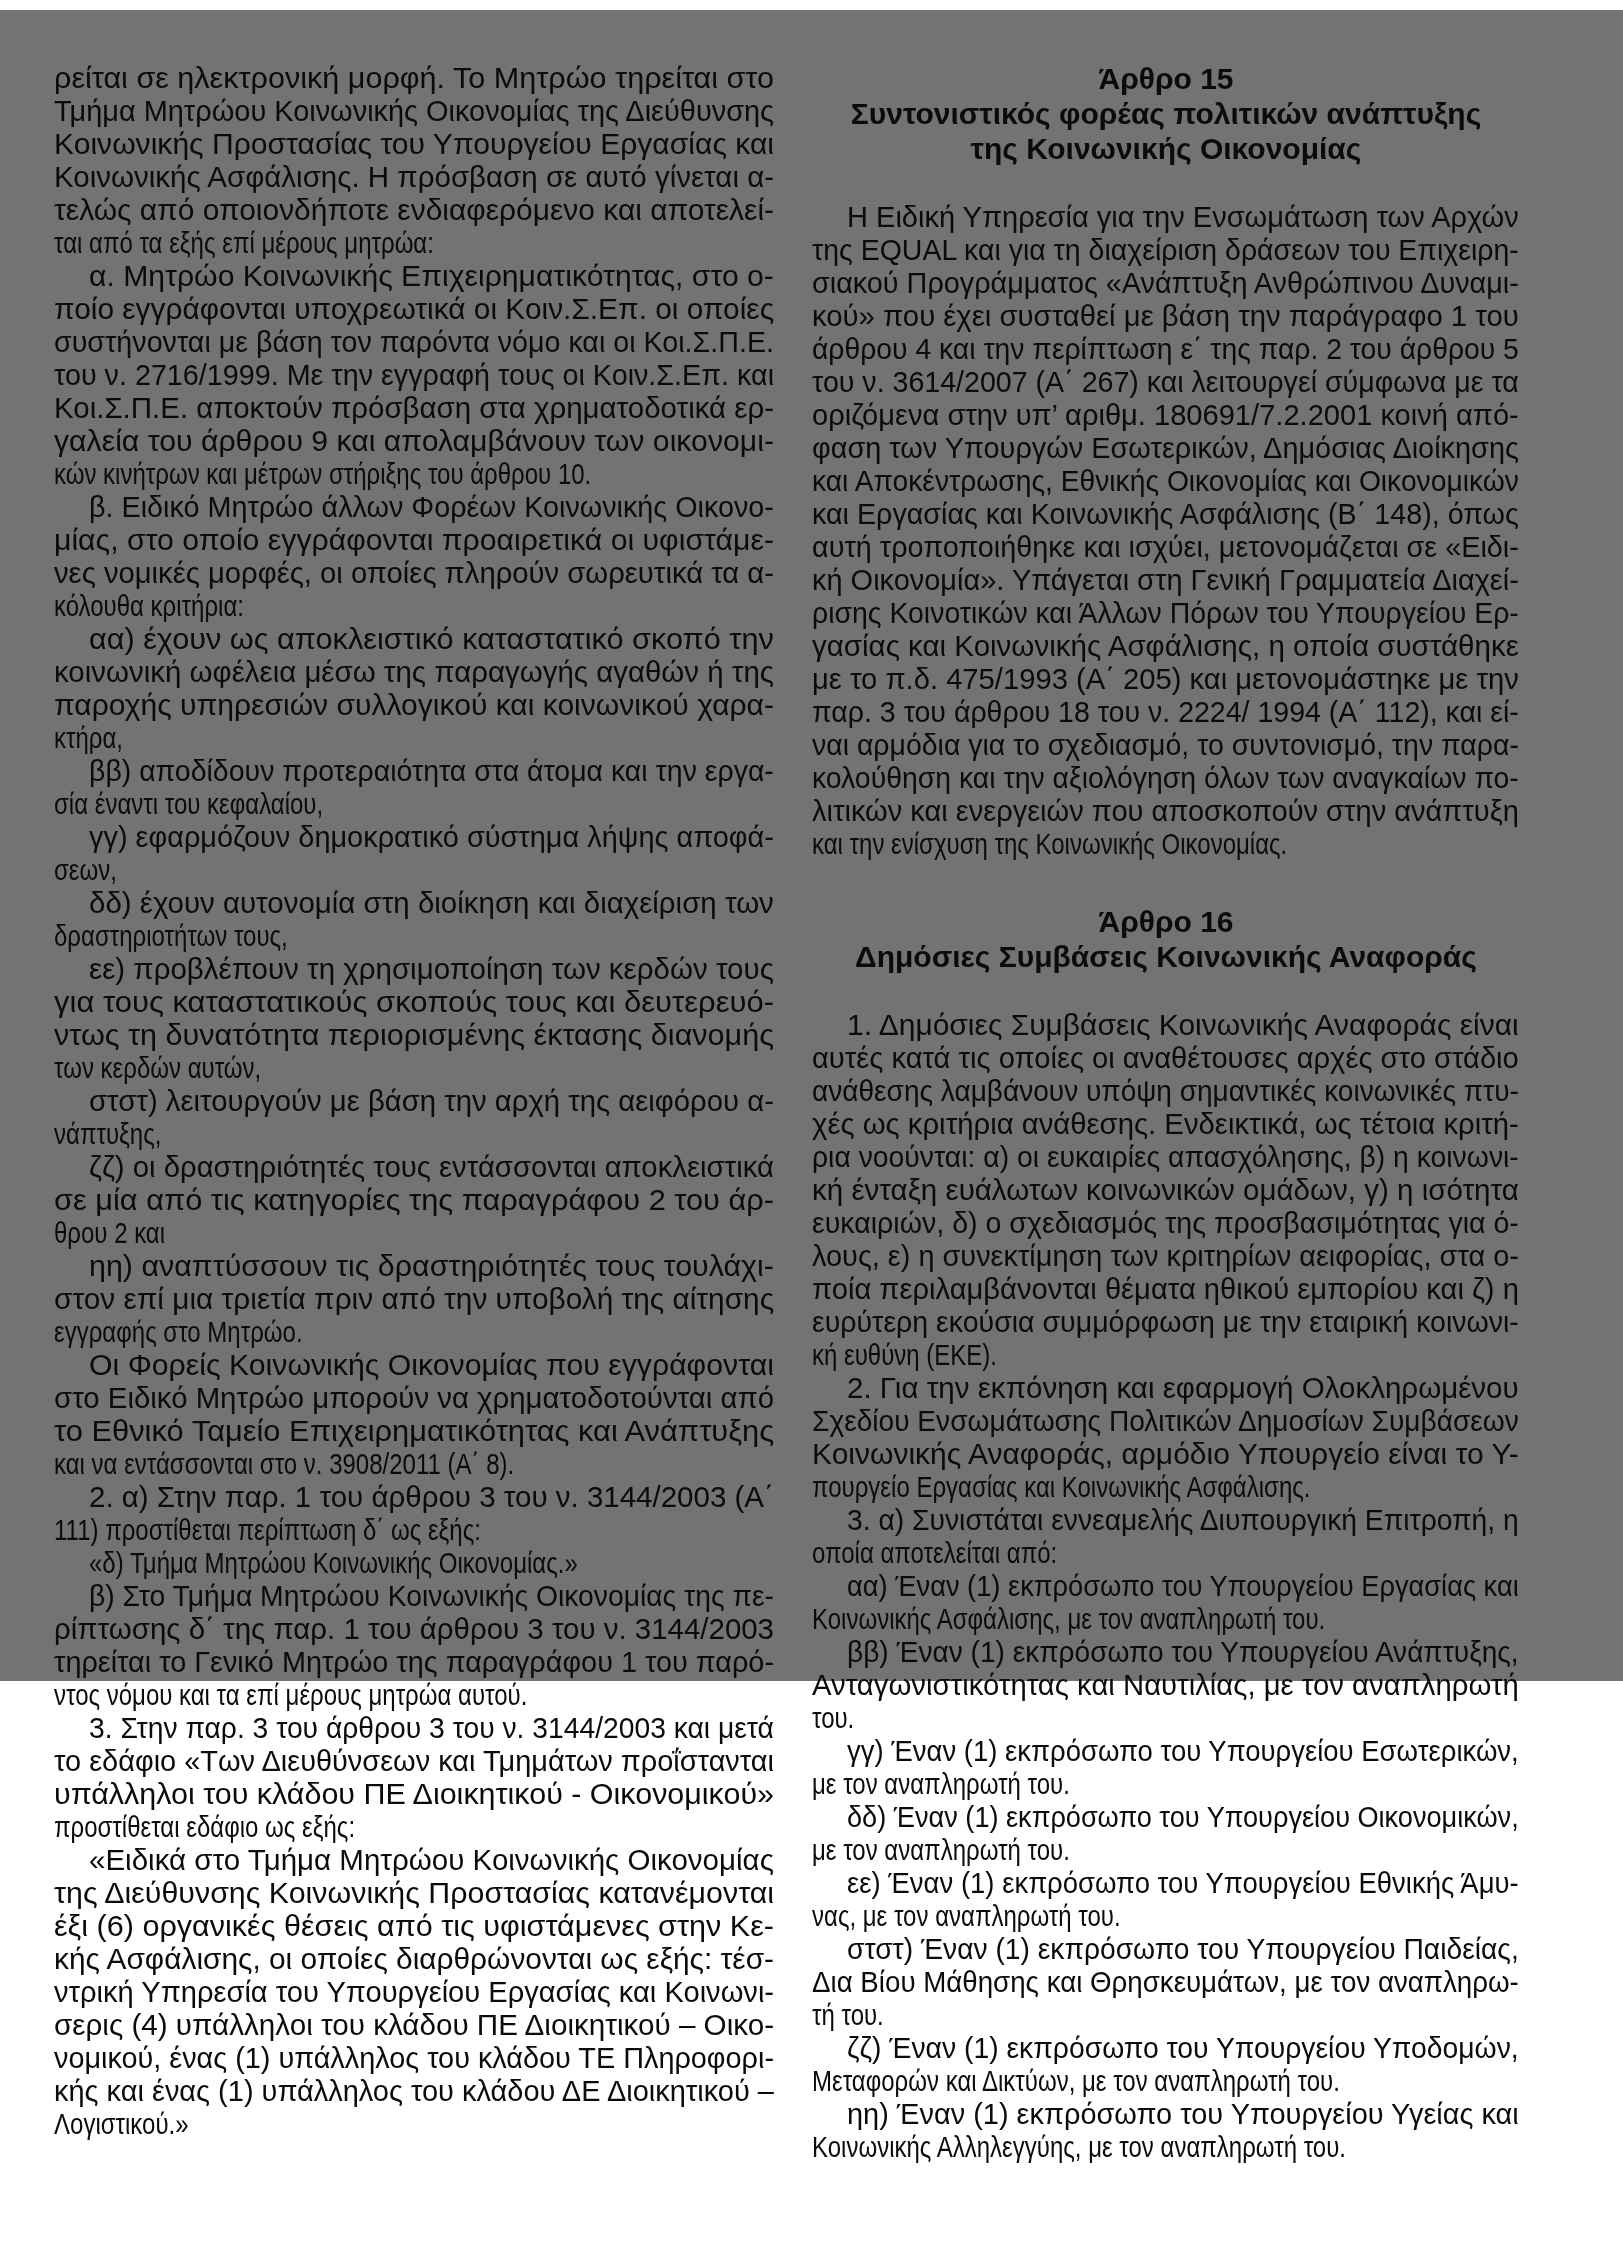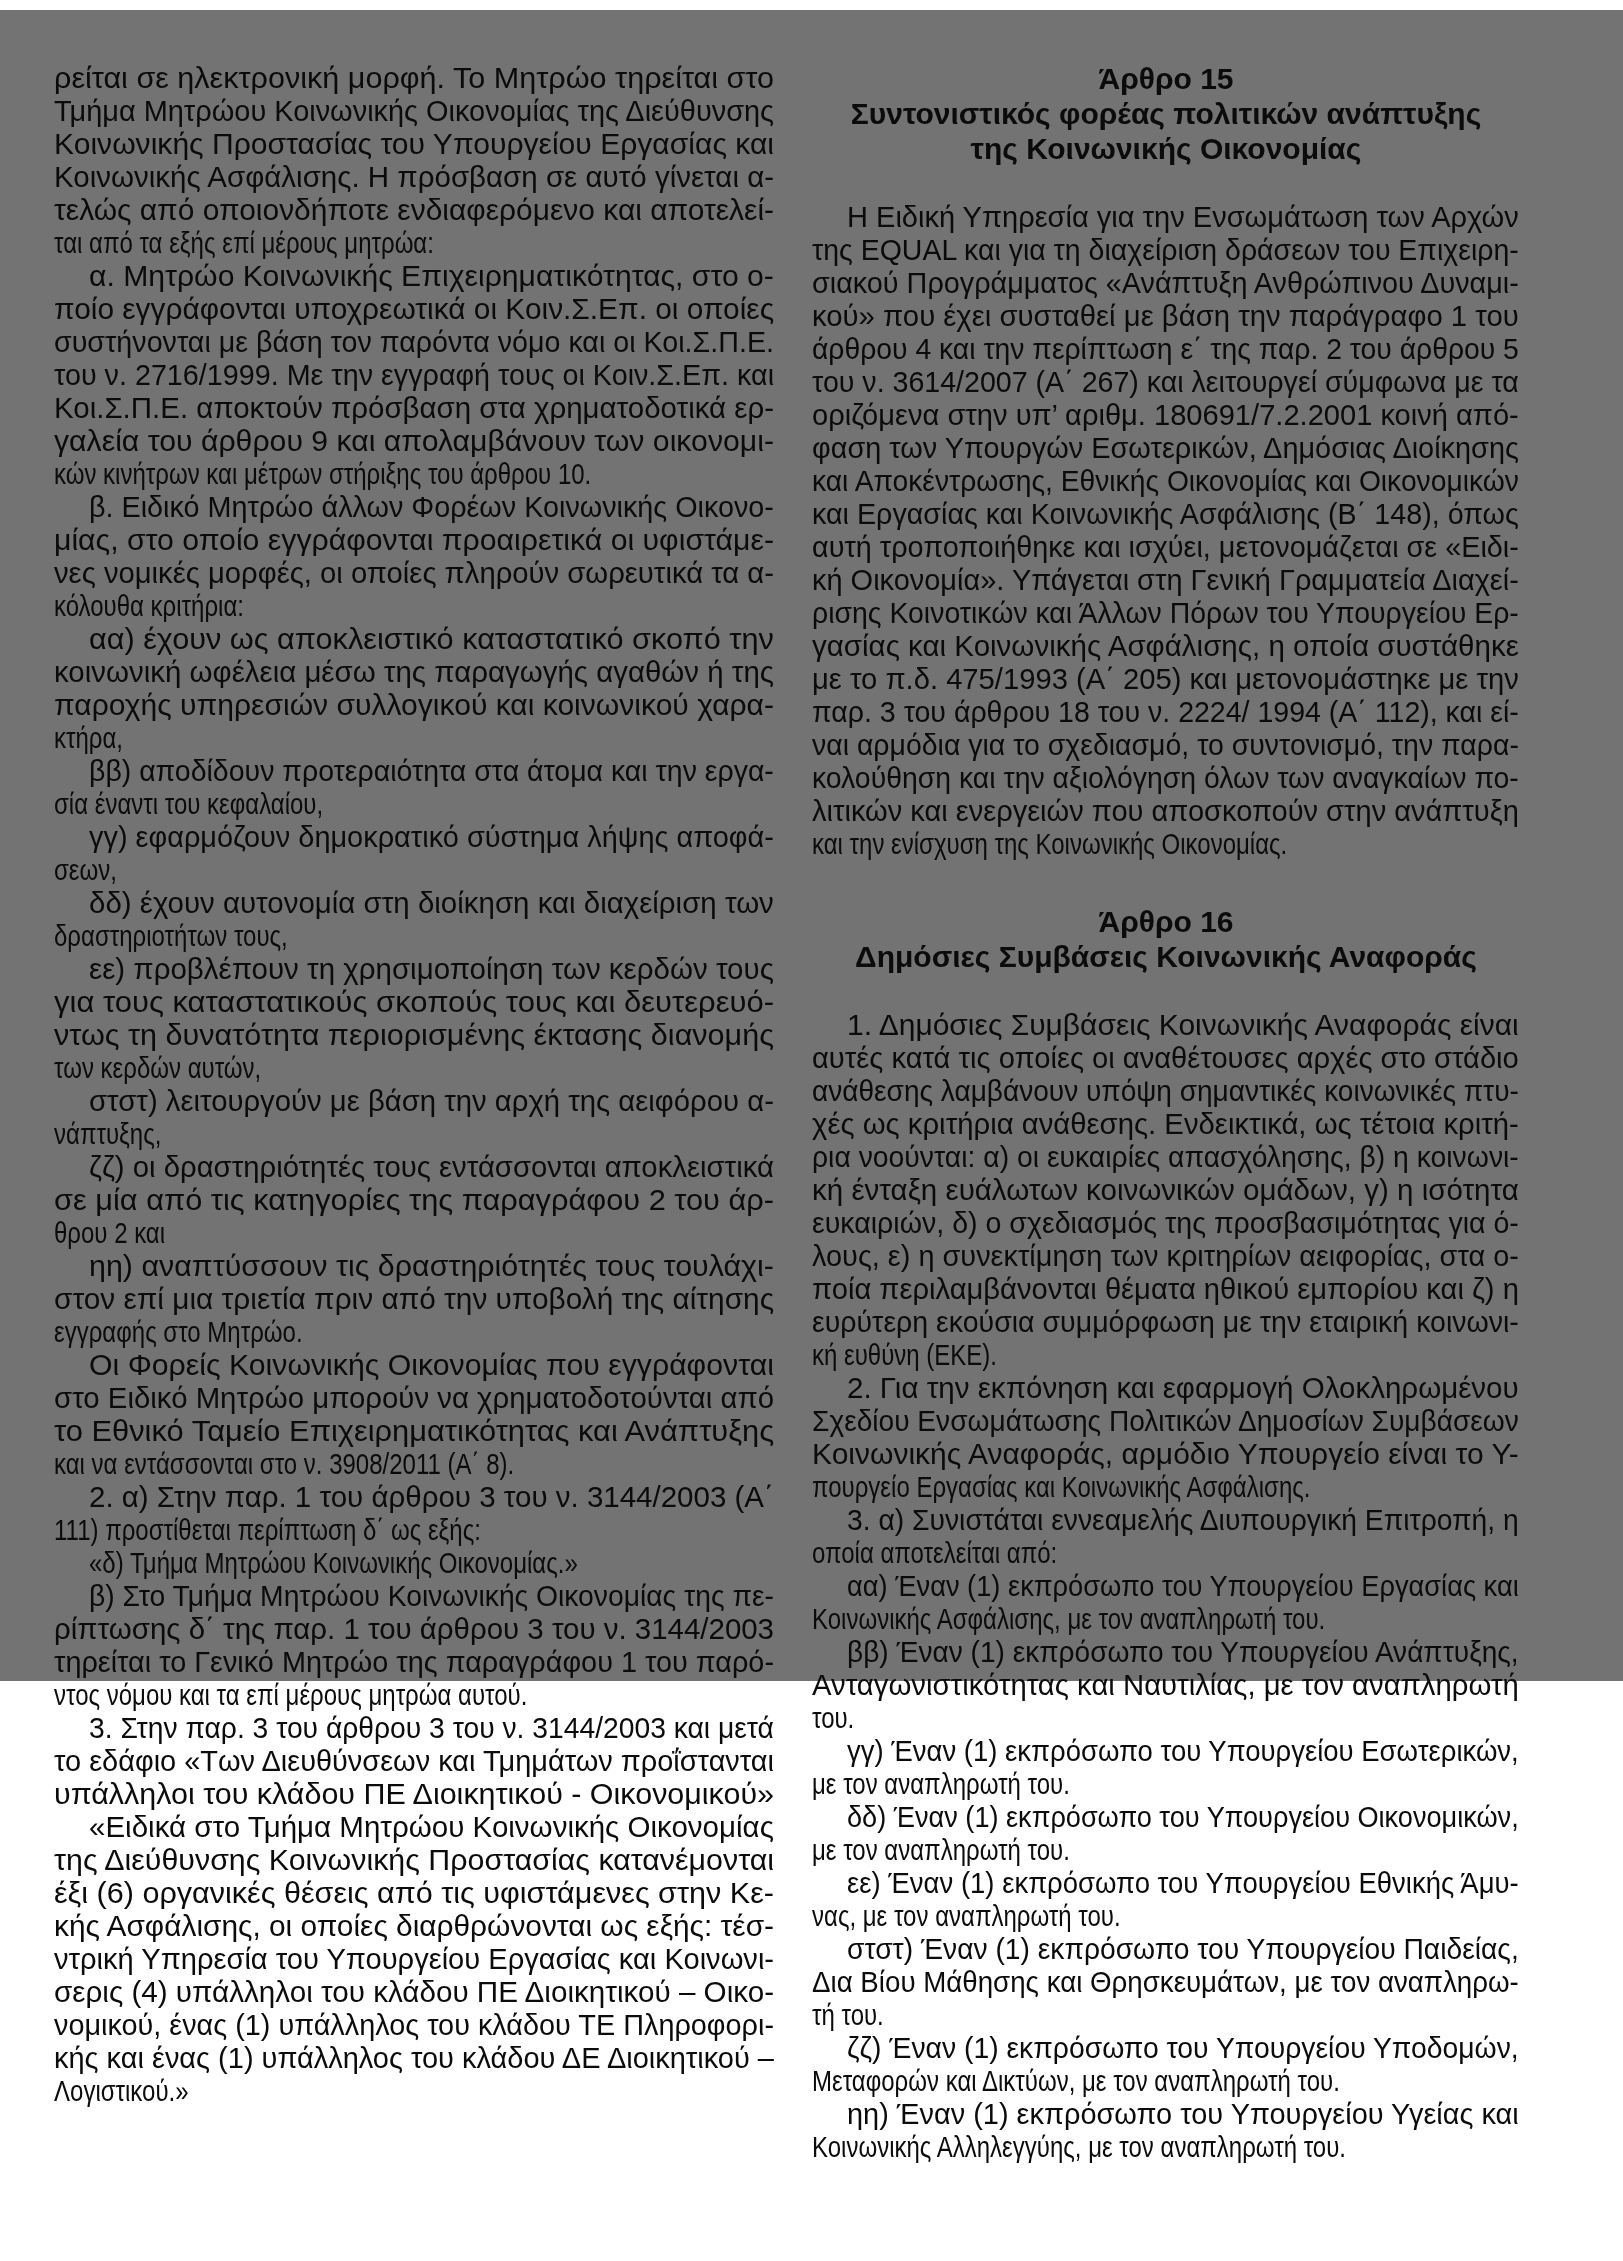--- a/index.html
+++ b/index.html
@@ -87,20 +87,21 @@
       <span class="line jl ind"><span class="t" style="transform: scaleX(0.9833);">2. α) Στην παρ. 1 του άρθρου 3 του ν. 3144/2003 (Α΄</span></span>
       <span class="line"><span class="t" style="transform: scaleX(0.8);">111) προστίθεται περίπτωση δ΄ ως εξής:</span></span>
       <span class="line ind"><span class="t" style="transform: scaleX(0.8);">«δ) Τμήμα Μητρώου Κοινωνικής Οικονομίας.»</span></span>
       <span class="line jl ind"><span class="t" style="transform: scaleX(0.9419);">β) Στο Τμήμα Μητρώου Κοινωνικής Οικονομίας της πε-</span></span>
       <span class="line jl"><span class="t" style="transform: scaleX(0.9812);">ρίπτωσης δ΄ της παρ. 1 του άρθρου 3 του ν. 3144/2003</span></span>
       <span class="line jl"><span class="t" style="transform: scaleX(0.9613);">τηρείται το Γενικό Μητρώο της παραγράφου 1 του παρό-</span></span>
       <span class="line"><span class="t" style="transform: scaleX(0.8);">ντος νόμου και τα επί μέρους μητρώα αυτού.</span></span>
       <span class="line jl ind"><span class="t" style="transform: scaleX(0.9418);">3. Στην παρ. 3 του άρθρου 3 του ν. 3144/2003 και μετά</span></span>
       <span class="line jl"><span class="t" style="transform: scaleX(0.9645);">το εδάφιο «Των Διευθύνσεων και Τμημάτων προΐστανται</span></span>
       <span class="line jl"><span class="t" style="transform: scaleX(1.0153);">υπάλληλοι του κλάδου ΠΕ Διοικητικού - Οικονομικού»</span></span>
+      <span class="line"><span class="t" style="transform: scaleX(0.8);">προστίθεται εδάφιο ως εξής:</span></span>
       <span class="line jl ind"><span class="t" style="transform: scaleX(0.9836);">«Ειδικά στο Τμήμα Μητρώου Κοινωνικής Οικονομίας</span></span>
       <span class="line jl"><span class="t" style="transform: scaleX(1.0122);">της Διεύθυνσης Κοινωνικής Προστασίας κατανέμονται</span></span>
       <span class="line jl"><span class="t" style="transform: scaleX(1.0185);">έξι (6) οργανικές θέσεις από τις υφιστάμενες στην Κε-</span></span>
       <span class="line jl"><span class="t" style="transform: scaleX(0.9947);">κής Ασφάλισης, οι οποίες διαρθρώνονται ως εξής: τέσ-</span></span>
       <span class="line jl"><span class="t" style="transform: scaleX(0.9694);">ντρική Υπηρεσία του Υπουργείου Εργασίας και Κοινωνι-</span></span>
       <span class="line jl"><span class="t" style="transform: scaleX(0.9874);">σερις (4) υπάλληλοι του κλάδου ΠΕ Διοικητικού – Οικο-</span></span>
       <span class="line jl"><span class="t" style="transform: scaleX(0.961);">νομικού, ένας (1) υπάλληλος του κλάδου ΤΕ Πληροφορι-</span></span>
       <span class="line jl"><span class="t" style="transform: scaleX(0.9656);">κής και ένας (1) υπάλληλος του κλάδου ΔΕ Διοικητικού –</span></span>
       <span class="line"><span class="t" style="transform: scaleX(0.8);">Λογιστικού.»</span></span>
     </div>

